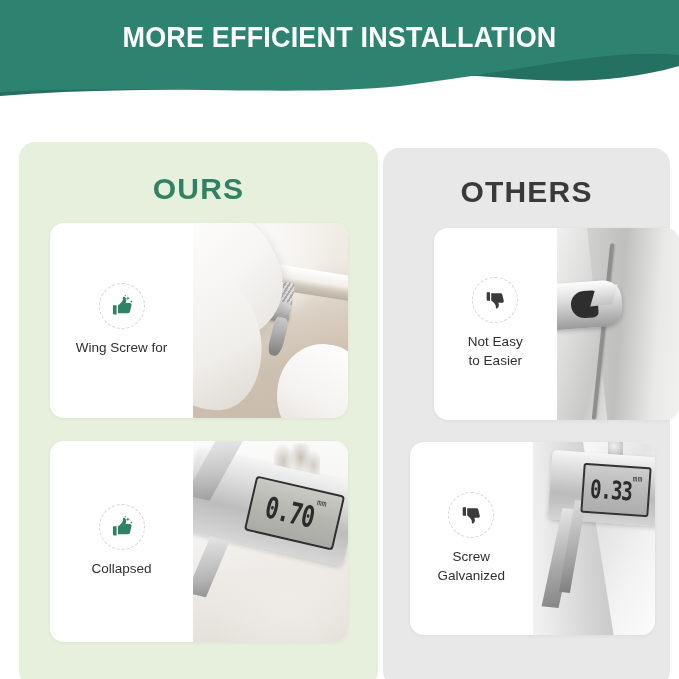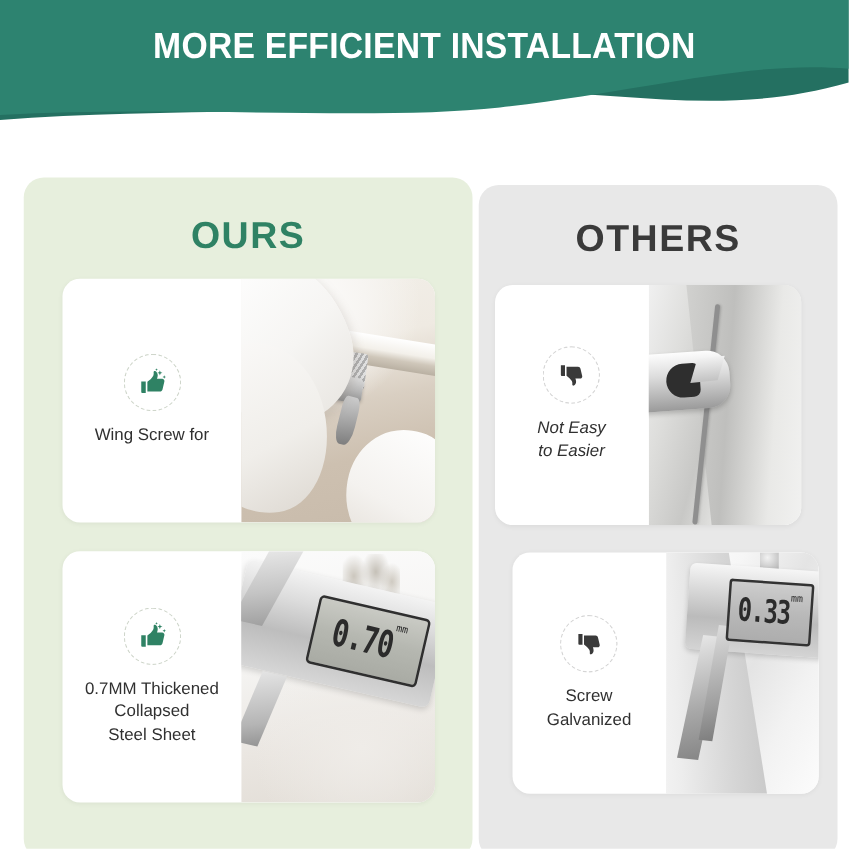--- a/index.html
+++ b/index.html
@@ -76,21 +76,21 @@
   .card {
     position: absolute;
     background: #ffffff;
     border-radius: 14px;
     overflow: hidden;
     display: flex;
     box-shadow: 0 1px 4px rgba(0,0,0,0.05);
   }
   .card-ours-1 { left: 50px; top: 223px; width: 298px; height: 195px; }
   .card-ours-2 { left: 50px; top: 441px; width: 298px; height: 201px; }
-  .card-others-1 { left: 396px; top: 228px; width: 245px; height: 192px; font-style: italic; }
+  .card-others-1 { left: 434px; top: 228px; width: 245px; height: 192px; }
   .card-others-2 { left: 410px; top: 442px; width: 245px; height: 193px; }
 
   .card-text-side {
     width: 48%;
     display: flex;
     flex-direction: column;
     align-items: center;
     justify-content: center;
     padding: 0 6px;
     box-sizing: border-box;
@@ -416,23 +416,21 @@
       <div class="badge">
         <svg width="26" height="26" viewBox="0 0 26 26" aria-hidden="true">
           <path d="M4 12.2h3.6v9.2H4.8A0.8 0.8 0 0 1 4 20.6z" fill="#2f8264"></path>
           <path d="M8.9 12.4c1.7-1.2 3.7-3 4.6-4.7.5-1 .5-2.1.4-3 0-.7.7-1.2 1.3-.9 1.2.6 2 1.9 2 3.4 0 1-.3 2-.6 2.7h4.1c1.2 0 2.1 1.1 1.8 2.3l-1.5 6.3c-.2 1-1.1 1.7-2.1 1.7H8.9z" fill="#2f8264"></path>
           <path d="M18.9 3.2l.55 1.5 1.5.55-1.5.55-.55 1.5-.55-1.5-1.5-.55 1.5-.55z" fill="#2f8264"></path>
           <path d="M22.4 7.2l.38 1.02 1.02.38-1.02.38-.38 1.02-.38-1.02-1.02-.38 1.02-.38z" fill="#2f8264"></path>
           <path d="M16.2 1.6l.3.8.8.3-.8.3-.3.8-.3-.8-.8-.3.8-.3z" fill="#2f8264"></path>
         </svg>
       </div>
       <div class="card-label">
-        <span class="ln">0.7MM Thickened</span>
         <span class="ln">Collapsed</span>
-        <span class="ln">Steel Sheet</span>
       </div>
     </div>
     <div class="card-photo-side">
       <div class="photo-caliper">
         <div class="screws-bg"></div>
         <div class="caliper-body"></div>
         <div class="caliper-jaw-u"></div>
         <div class="caliper-jaw-l"></div>
         <div class="lcd">
           <span class="lcd-value">0.70</span>

